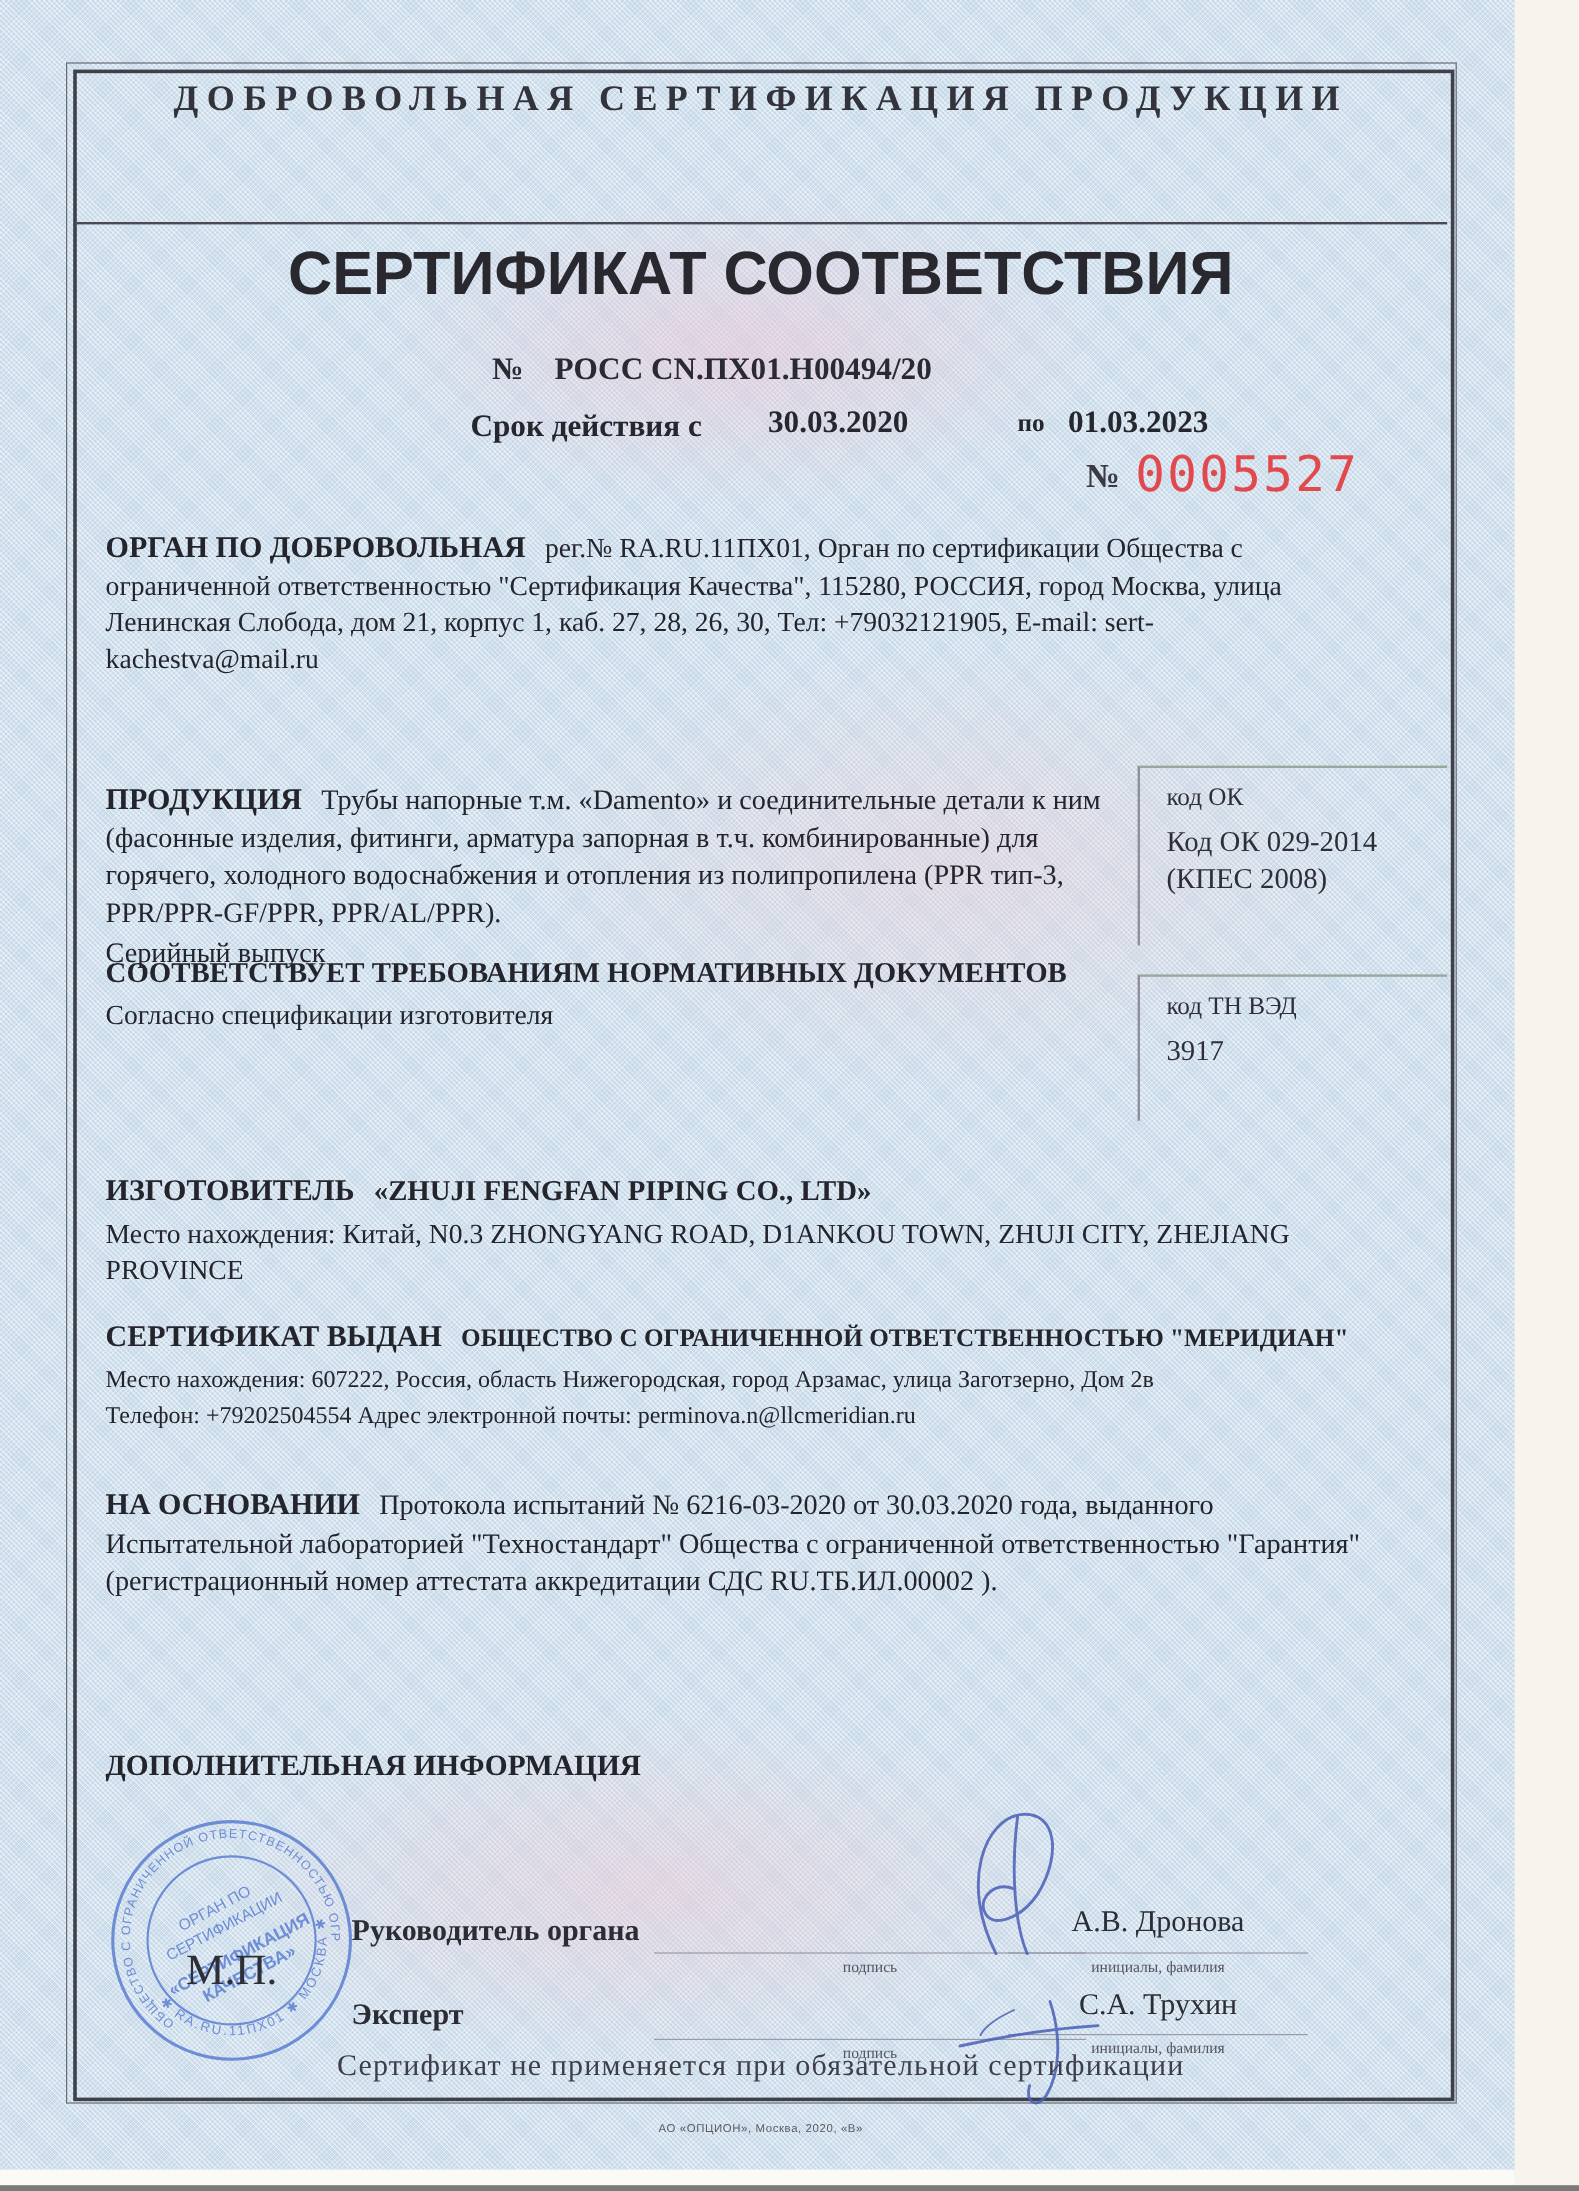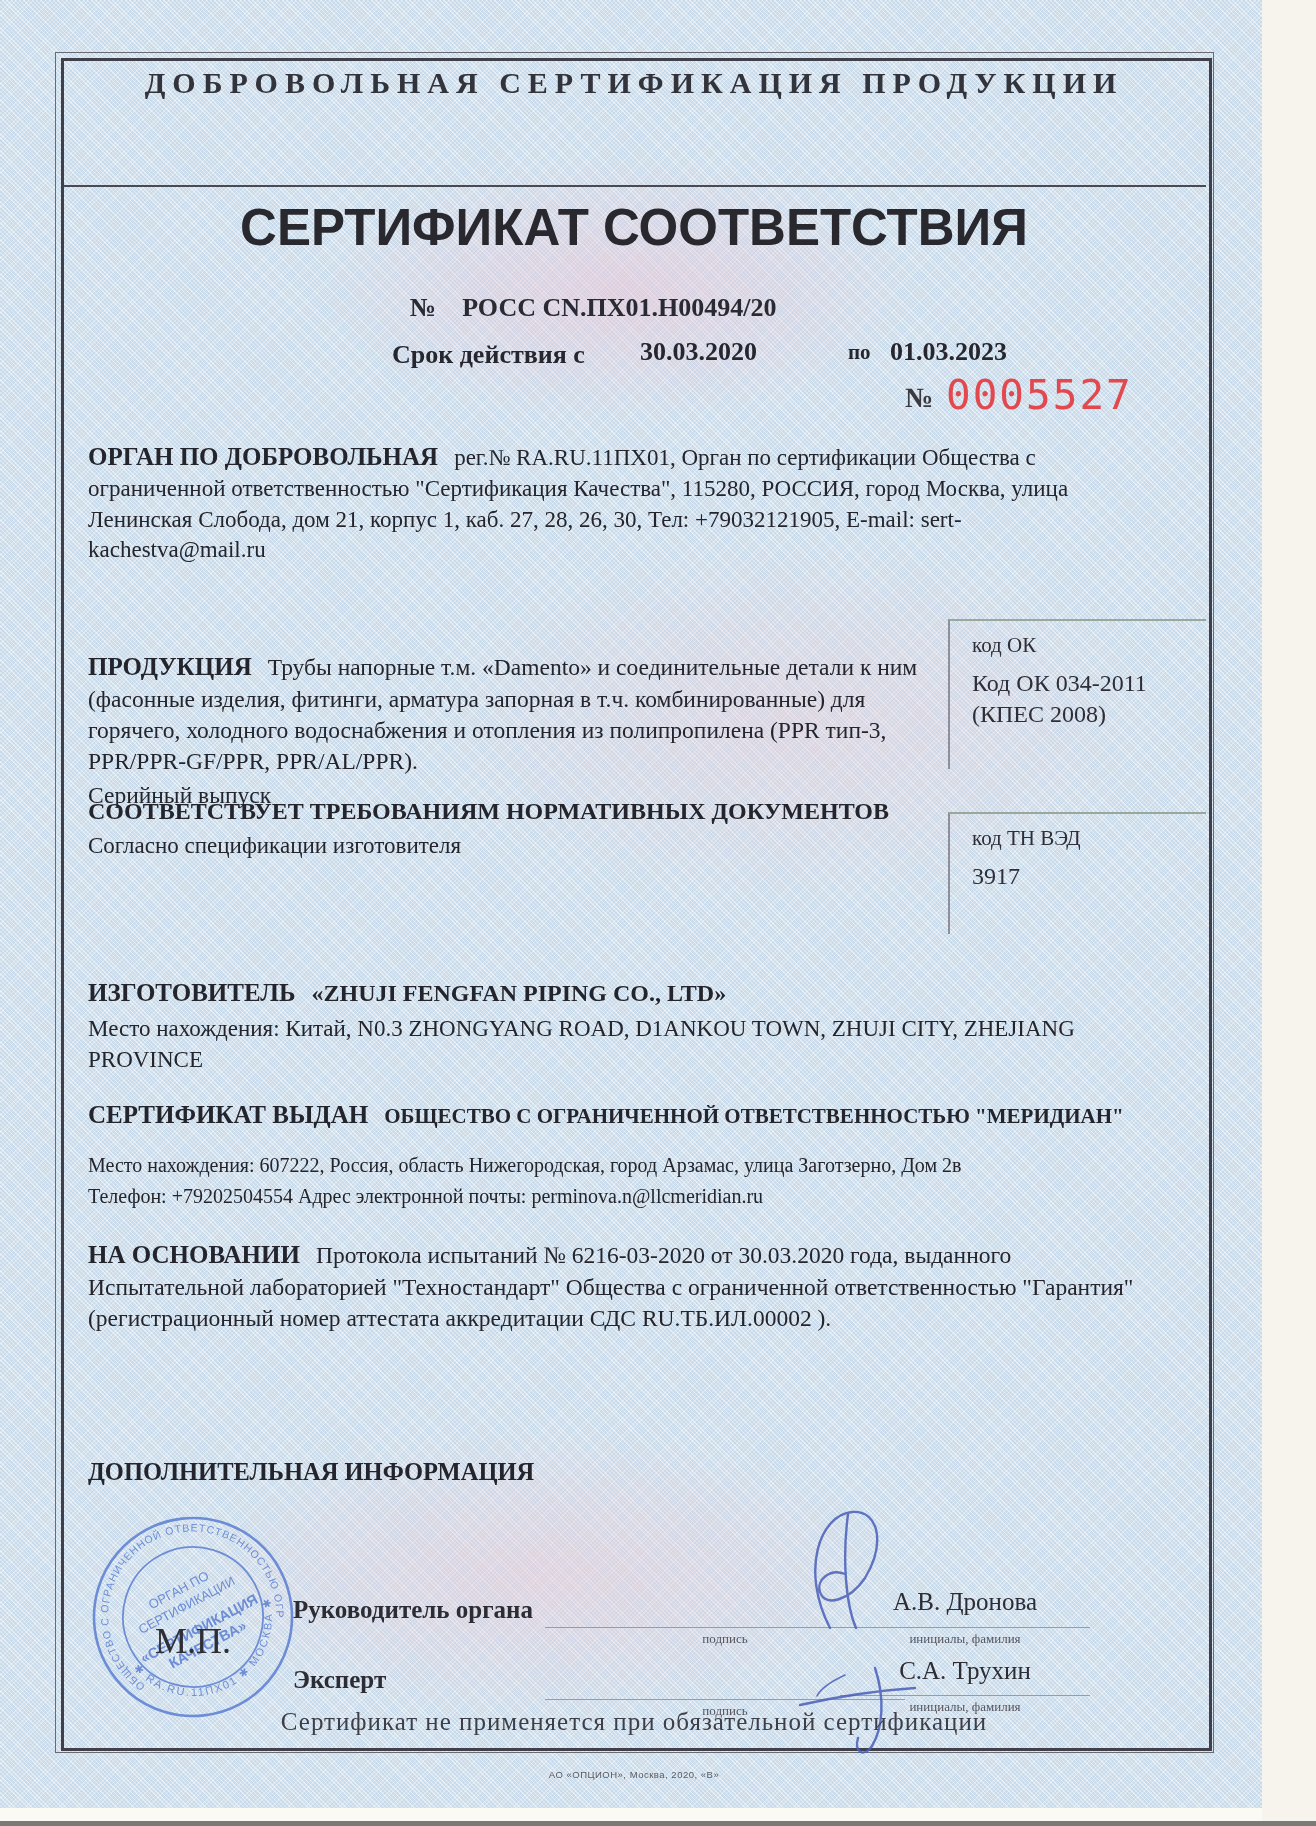--- a/index.html
+++ b/index.html
@@ -56,33 +56,33 @@
   .sec-product{top:650px;width:830px;font-size:23.5px;}
   .sec-product .serial{display:block;margin-top:2px;}
   .sec-conform{top:795px;width:880px;}
   .sec-conform .lbl{display:block;font-size:24px;}
   .sec-conform .txt{display:block;margin-top:4px;}
   .sec-manufacturer{top:976px;width:1070px;}
   .sec-manufacturer .mname{font-weight:bold;font-size:24px;}
   .sec-manufacturer .addr{display:block;margin-top:4px;}
   .sec-issued{top:1098px;width:1100px;}
   .sec-issued .iname{font-weight:bold;font-size:21px;}
-  .sec-issued .addr{display:block;margin-top:20px;font-size:20px;}
+  .sec-issued .addr{display:block;margin-top:5px;font-size:20px;}
   .sec-issued .contact{display:block;margin-top:4px;font-size:20px;}
   .sec-basis{top:1238px;width:1085px;font-size:23.5px;}
   .sec-additional{top:1456px;width:900px;}
   .sec-additional .lbl{display:block;font-size:24.5px;}
   .sec-additional .txt{display:block;margin-top:10px;}
 
   .code-box{
     position:absolute;left:948px;width:258px;box-sizing:border-box;
     border-top:2px solid #98a89c;border-left:2px solid #8f8f9c;
     padding:12px 0 0 22px;color:#2e2e38;
   }
-  .ok-box{top:619px;height:150px;}
+  .ok-box{top:638px;height:150px;}
   .tnved-box{top:812px;height:122px;}
   .code-caption{font-size:21px;}
   .code-value{font-size:24px;margin-top:10px;line-height:1.3;}
   .code-value .cv2{display:block;}
 
   .stamp-svg{position:absolute;left:83px;top:1507px;opacity:.85;}
   .mp-mark{position:absolute;left:155px;top:1620px;font-size:36px;color:#2e2e36;}
 
   .role{position:absolute;left:293px;font-size:25px;font-weight:bold;color:#2c2c34;}
   .role-1{top:1596px;}
@@ -143,21 +143,21 @@
 </div>
 
 <div class="sec sec-product">
   <span class="lbl">ПРОДУКЦИЯ</span><span>Трубы напорные т.м. «Damento» и соединительные детали к ним (фасонные изделия, фитинги, арматура запорная в т.ч. комбинированные) для горячего, холодного водоснабжения и отопления из полипропилена (PPR тип-3, PPR/PPR-GF/PPR, PPR/AL/PPR).</span>
   <span class="serial">Серийный выпуск</span>
 </div>
 
 <div class="code-box ok-box">
   <div class="code-caption">код ОК</div>
   <div class="code-value">
-    <span>Код ОК 034-2011</span>
+    <span>Код ОК 029-2014</span>
     <span class="cv2">(КПЕС 2008)</span>
   </div>
 </div>
 
 <div class="sec sec-conform">
   <span class="lbl">СООТВЕТСТВУЕТ ТРЕБОВАНИЯМ НОРМАТИВНЫХ ДОКУМЕНТОВ</span>
   <span class="txt">Согласно спецификации изготовителя</span>
 </div>
 
 <div class="code-box tnved-box">

